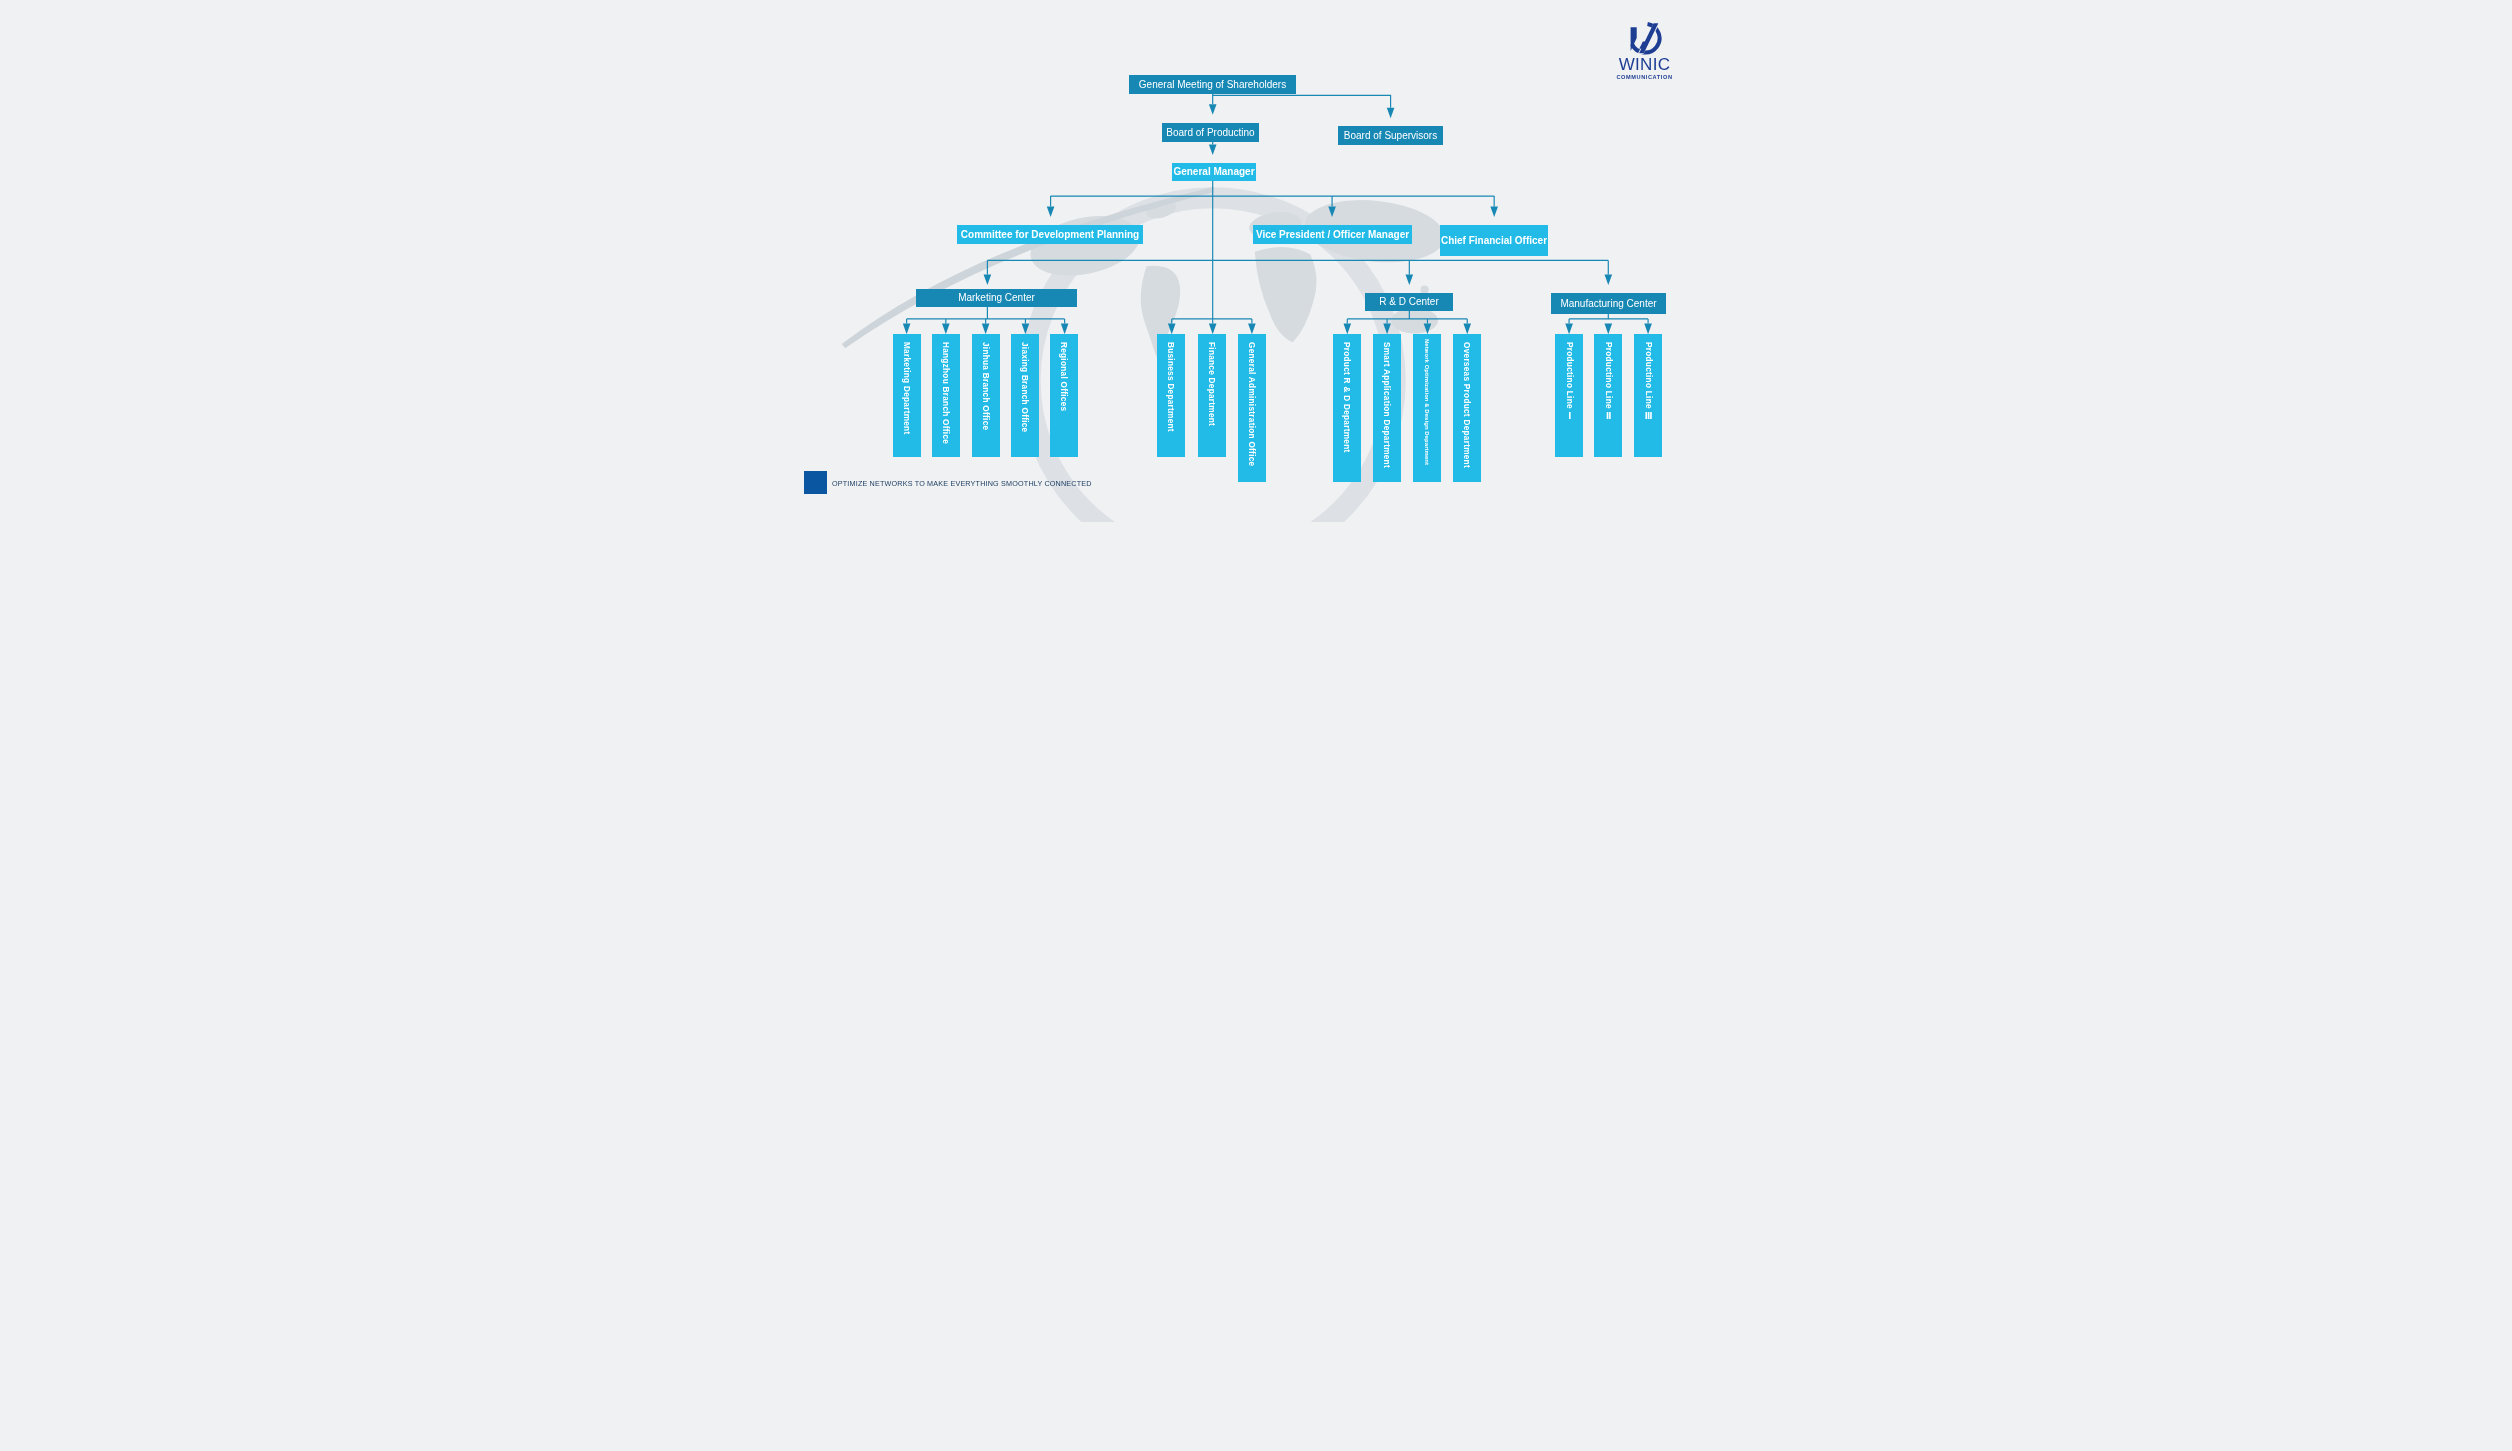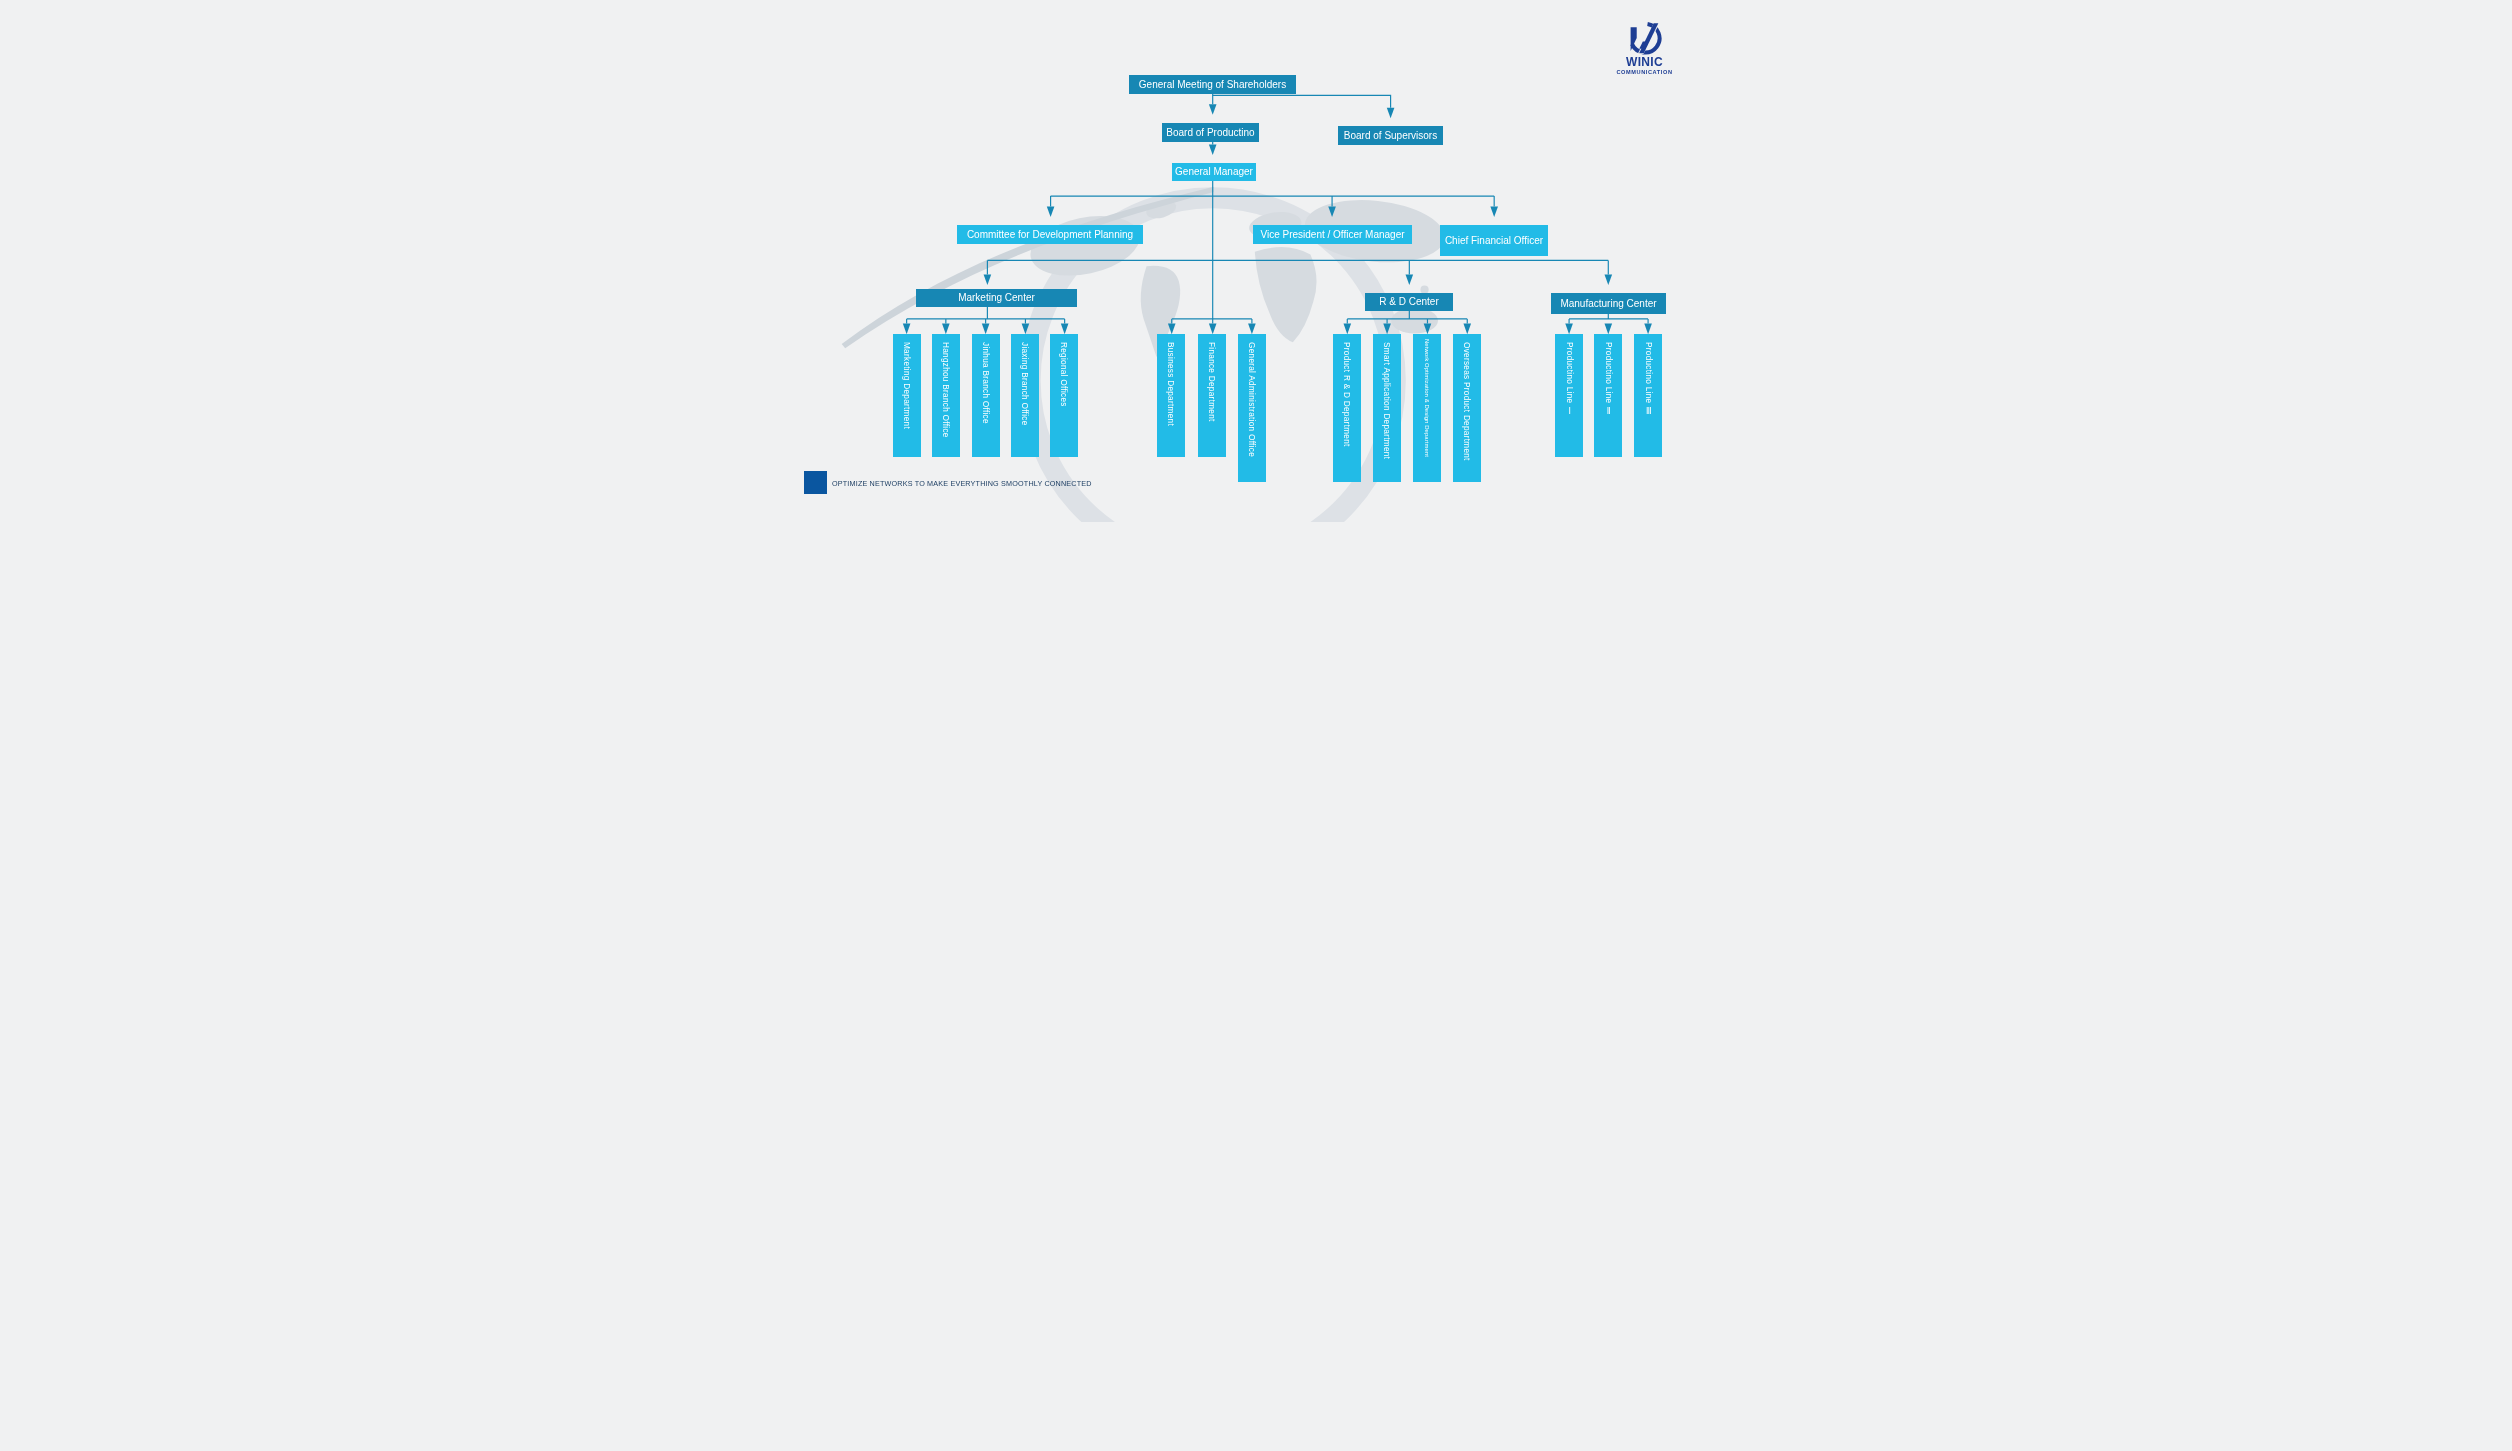--- a/index.html
+++ b/index.html
@@ -8,36 +8,36 @@
     background:#f0f1f2;overflow:hidden;
     font-family:"Liberation Sans","DejaVu Sans",sans-serif;
   }
   .layer{position:absolute;left:0;top:0;width:100%;height:100%;}
   
   .node{
     position:absolute;display:flex;align-items:center;justify-content:center;
     color:#ffffff;font-size:10px;line-height:1;white-space:nowrap;z-index:3;margin-top:8px;
   }
   .dark{background:#1787b4;}
-  .light{background:#22bbe7;}
+  .light{background:#22bbe7;font-weight:bold;}
   .vnode{
     position:absolute;width:27.5px;display:flex;justify-content:center;
     color:#ffffff;z-index:3;
   }
   .vnode .vtext{
     writing-mode:vertical-rl;text-orientation:mixed;
     font-size:8.2px;letter-spacing:0.3px;padding-top:7.6px;white-space:nowrap;
   }
   .vnode.small .vtext{font-size:5.9px;padding-top:4.7px;letter-spacing:0.1px;}
   .short{height:123px;}
   .tall{height:148px;}
   
   .logo{position:absolute;left:811px;top:20px;width:59px;text-align:center;z-index:4;color:#1e3e94;}
   .logo .mark{display:block;margin:0 auto;}
-  .logo .name{font-size:12px;font-weight:bold;letter-spacing:0.3px;line-height:1.05;}
+  .logo .name{font-size:17px;font-weight:normal;letter-spacing:0.3px;line-height:1.05;}
   .logo .sub{font-size:5.6px;font-weight:bold;letter-spacing:0.6px;margin-top:0.6px;}
   
   .tag-square{position:absolute;left:0;top:471px;width:23.4px;height:23.4px;background:#0a56a0;z-index:4;}
   .tagline{
     position:absolute;left:28px;top:479px;z-index:4;color:#17395f;
     font-size:8px;letter-spacing:0.2px;white-space:nowrap;
     transform:scaleX(0.9);transform-origin:left center;font-weight:500;
   }
   svg{display:block;}
 </style>

